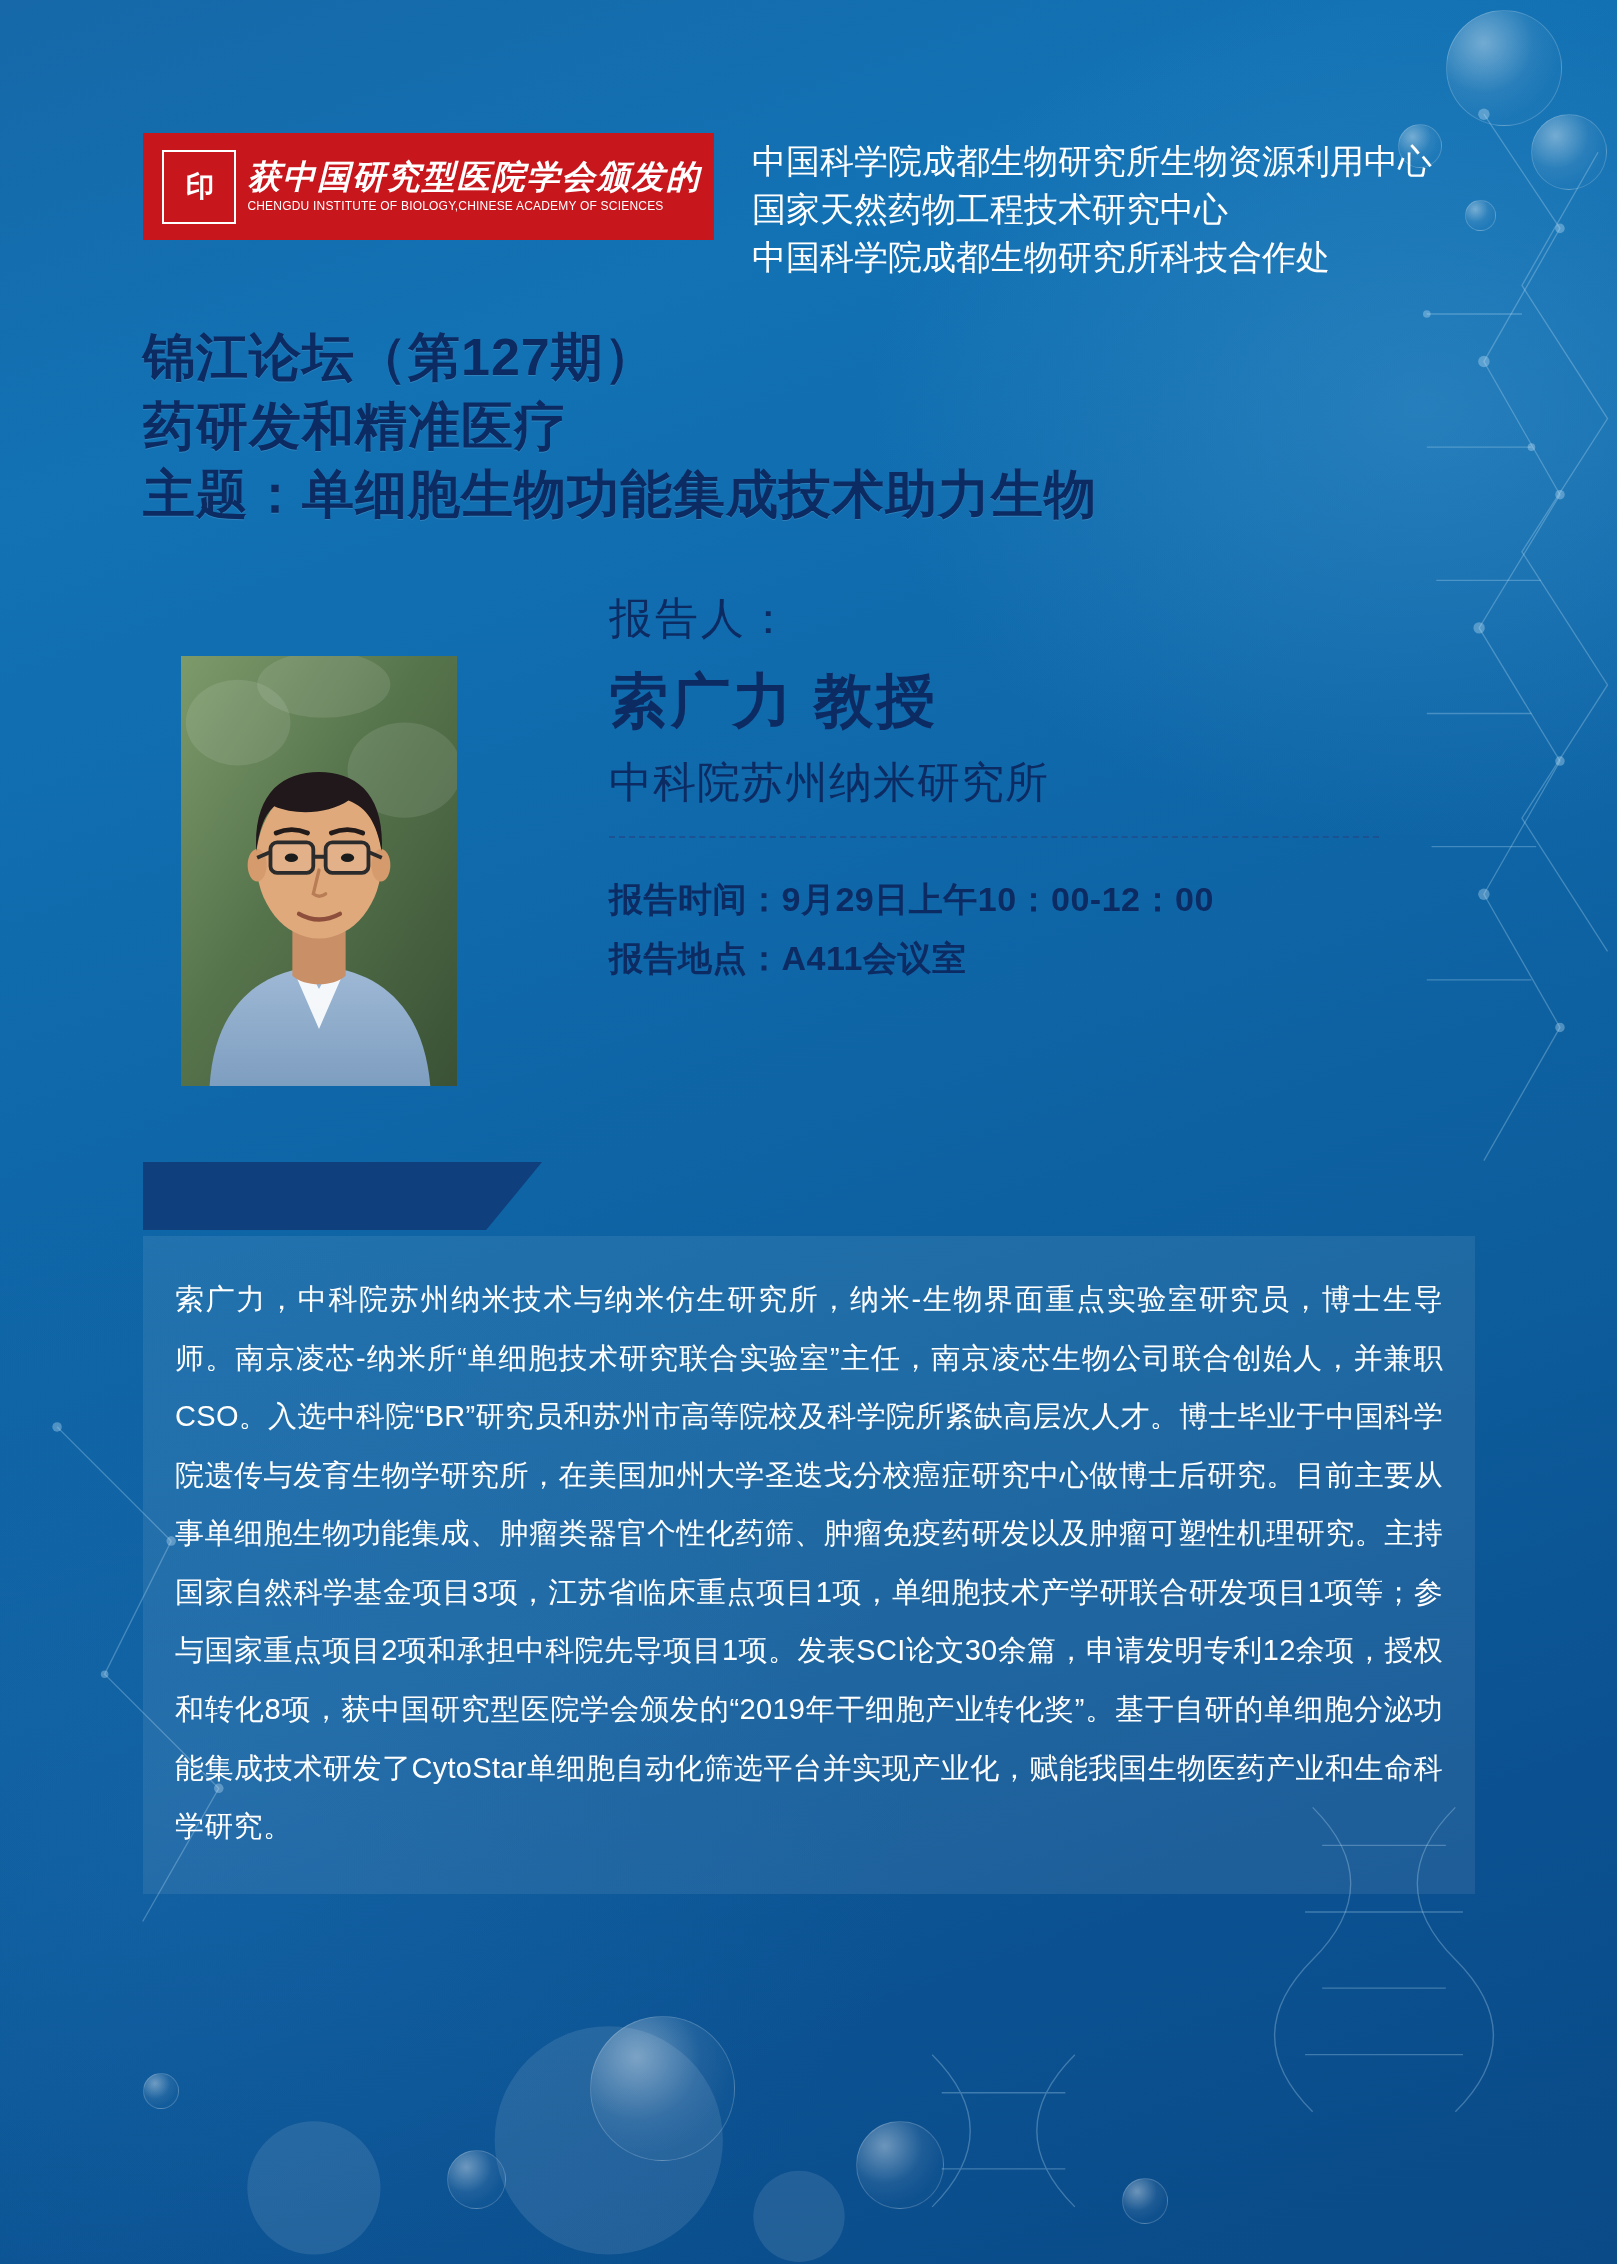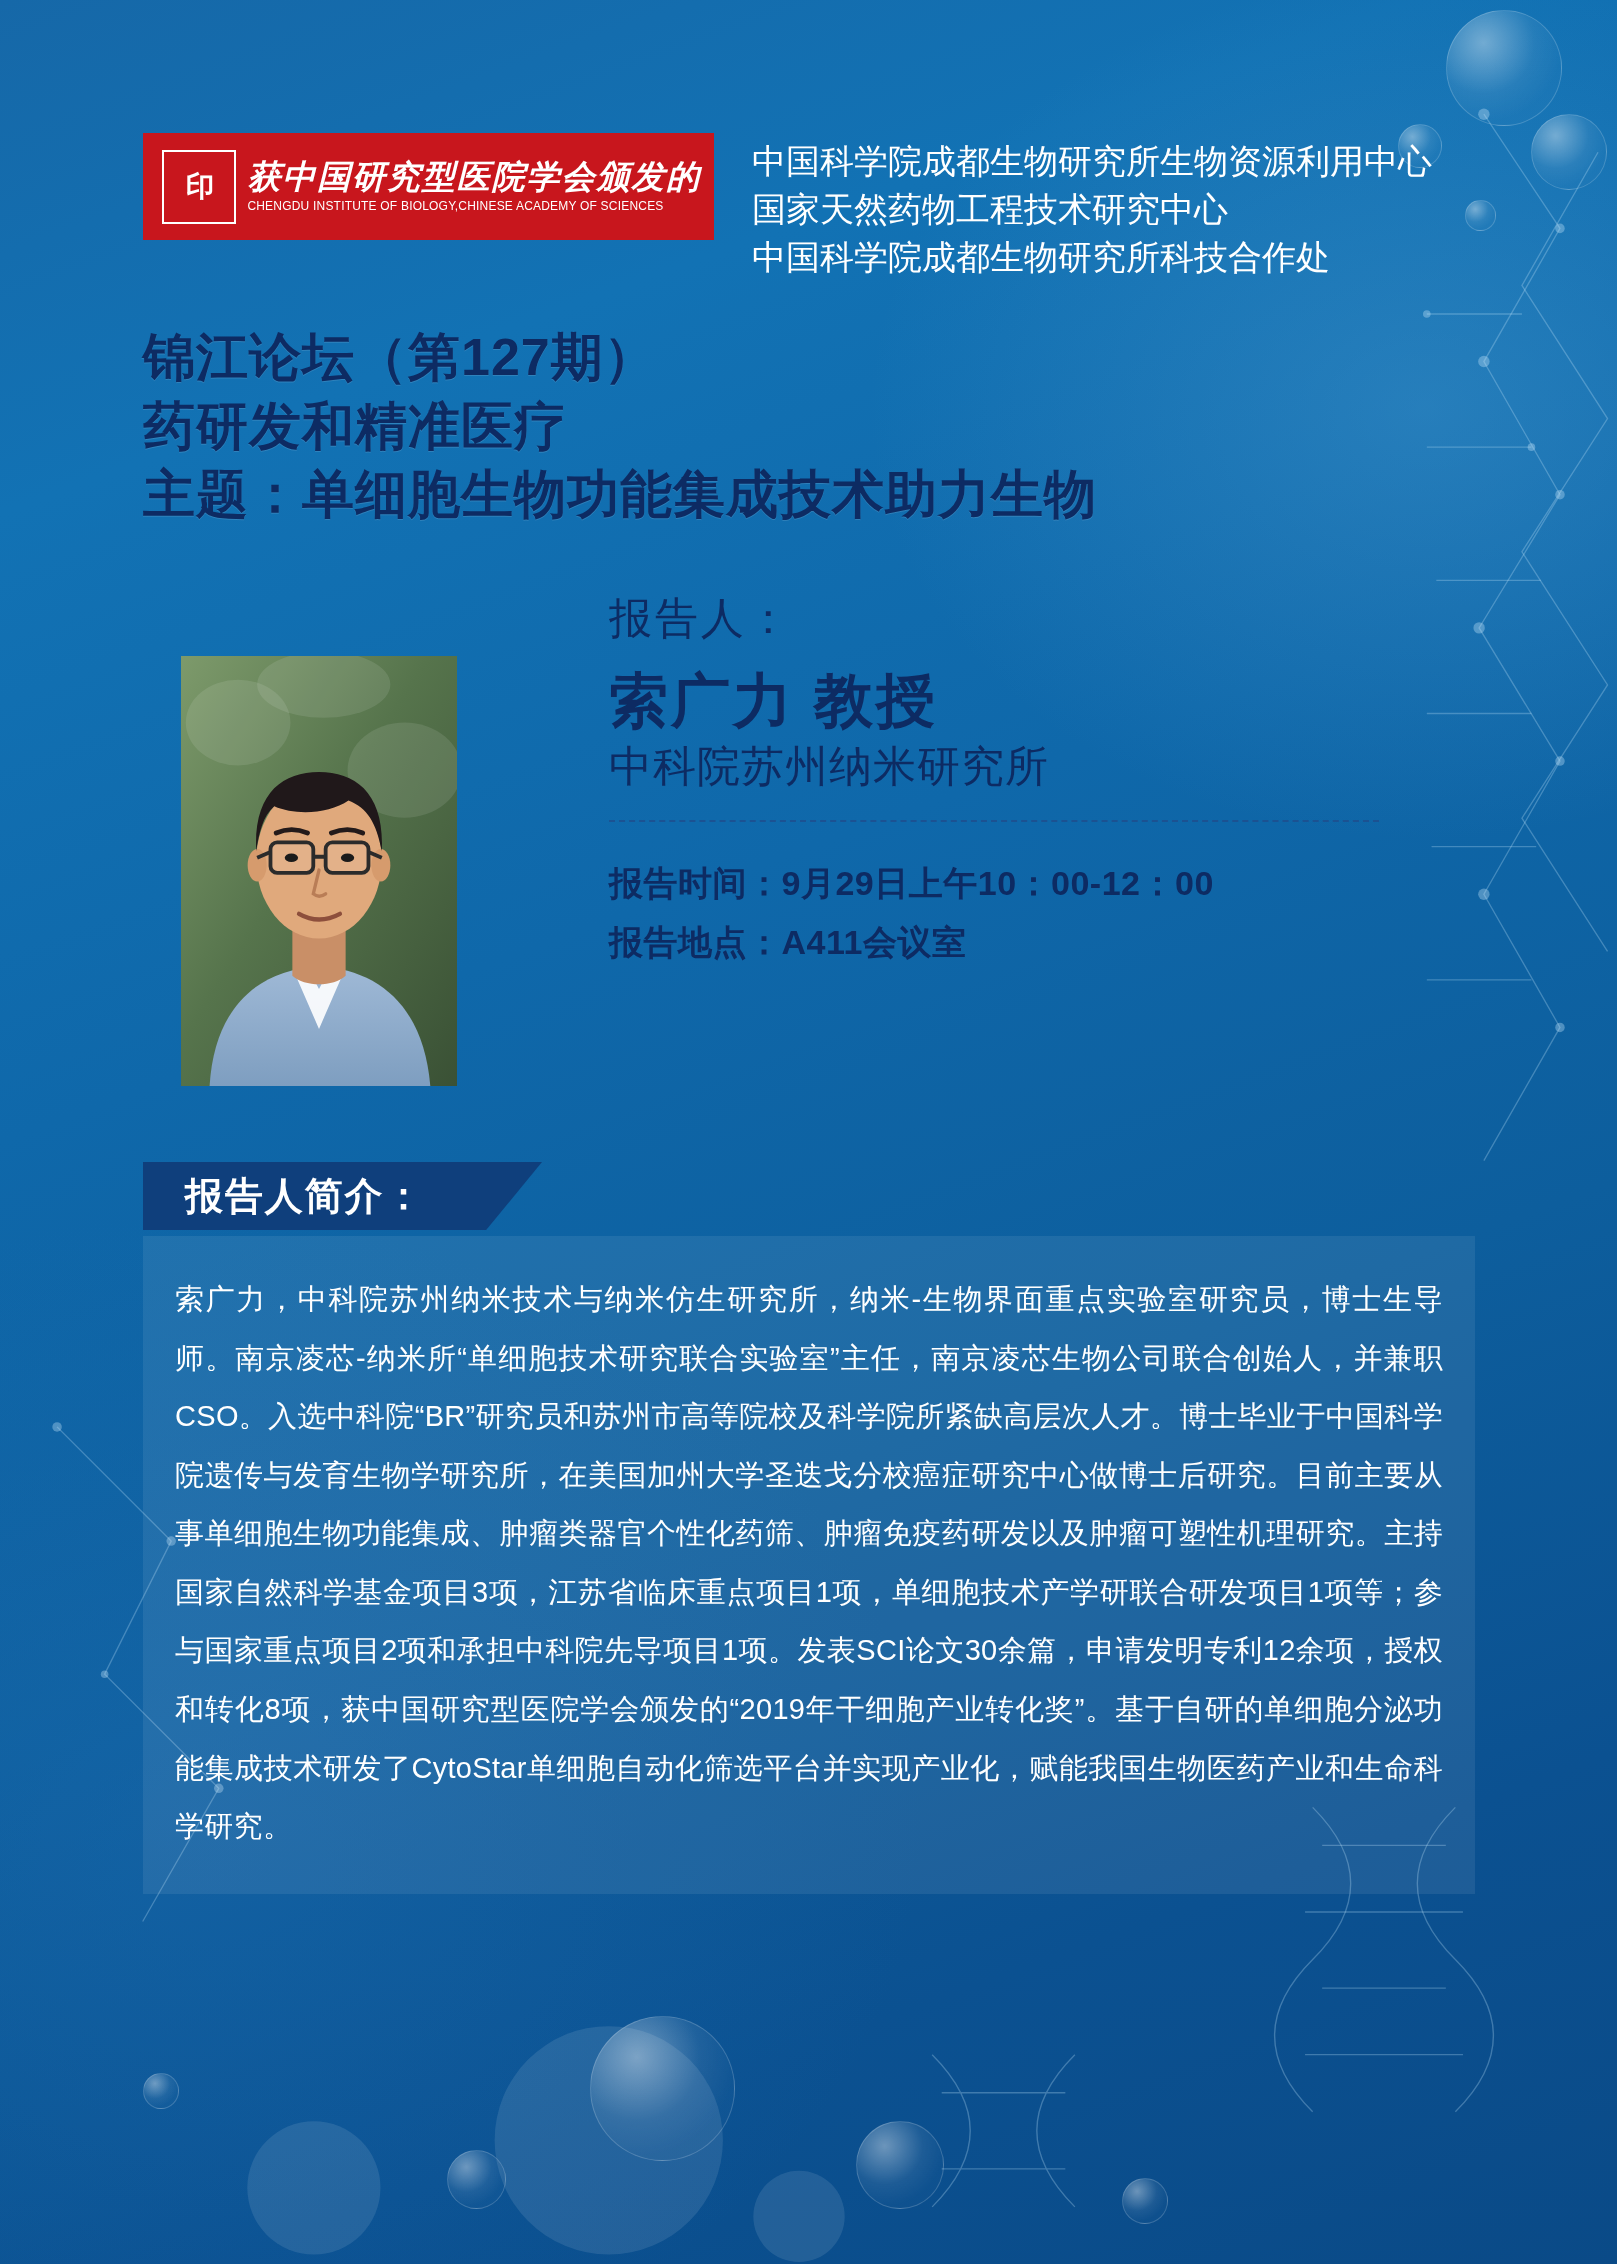--- a/index.html
+++ b/index.html
@@ -136,21 +136,21 @@
   }
   .speaker-name {
     font-size: 59px;
     font-weight: bold;
     letter-spacing: 2.9px;
     margin-top: 21px;
     line-height: 1.2;
   }
   .speaker-affil {
     font-size: 43px;
-    margin-top: 5px;
+    margin-top: 21px;
     letter-spacing: 1px;
     line-height: 1.2;
   }
   .dashed {
     margin-top: 27px;
     width: 770px;
     border-top: 2.9px dashed #1e4f8f;
     opacity: 0.85;
   }
   .meta {
@@ -333,19 +333,18 @@
     <div class="speaker-affil">中科院苏州纳米研究所</div>
     <div class="dashed"></div>
     <div class="meta">
       <div>报告时间：9月29日上午10：00-12：00</div>
       <div>报告地点：A411会议室</div>
     </div>
   </div>
 
   <div class="bio-banner">
     <div class="shape"></div>
-    <div class="txt">报告人简介：</div>
   </div>
 
   <div class="bio-body">索广力，中科院苏州纳米技术与纳米仿生研究所，纳米-生物界面重点实验室研究员，博士生导师。南京凌芯-纳米所“单细胞技术研究联合实验室”主任，南京凌芯生物公司联合创始人，并兼职CSO。入选中科院“BR”研究员和苏州市高等院校及科学院所紧缺高层次人才。博士毕业于中国科学院遗传与发育生物学研究所，在美国加州大学圣迭戈分校癌症研究中心做博士后研究。目前主要从事单细胞生物功能集成、肿瘤类器官个性化药筛、肿瘤免疫药研发以及肿瘤可塑性机理研究。主持国家自然科学基金项目3项，江苏省临床重点项目1项，单细胞技术产学研联合研发项目1项等；参与国家重点项目2项和承担中科院先导项目1项。发表SCI论文30余篇，申请发明专利12余项，授权和转化8项，获中国研究型医院学会颁发的“2019年干细胞产业转化奖”。基于自研的单细胞分泌功能集成技术研发了CytoStar单细胞自动化筛选平台并实现产业化，赋能我国生物医药产业和生命科学研究。</div>
 
 </div>
 
 
 </body></html>

